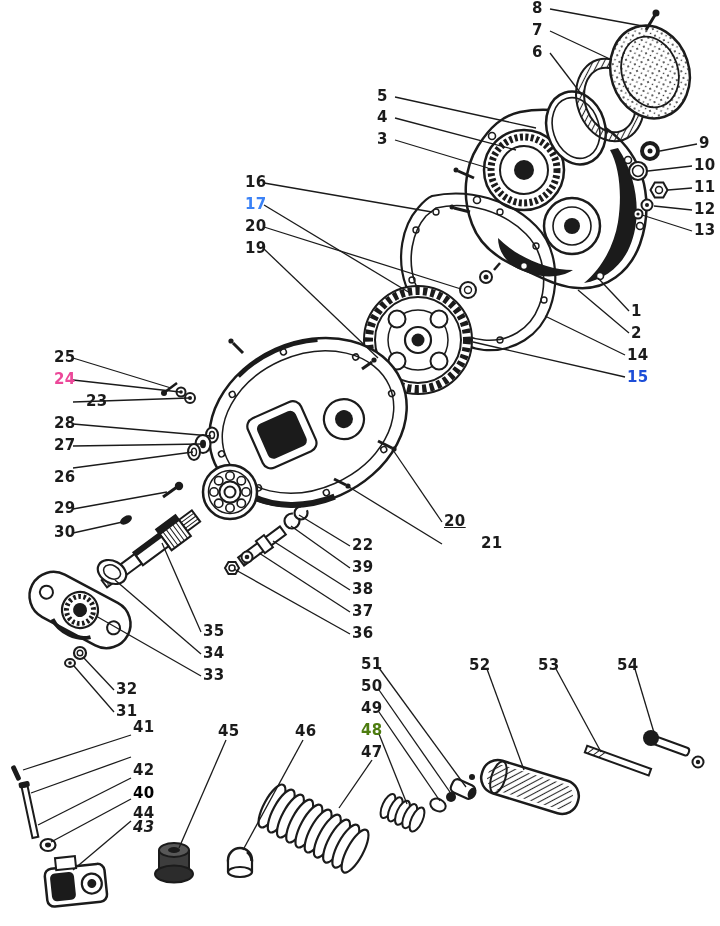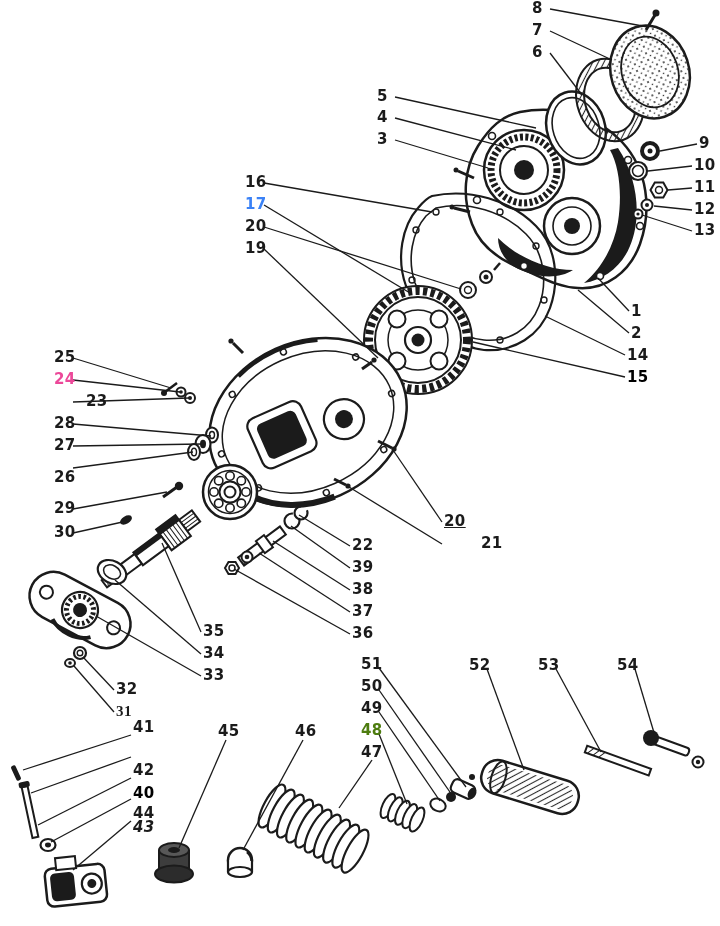--- a/index.html
+++ b/index.html
@@ -413,41 +413,41 @@
       <div class="part-label" style="left: 694px; top: 180px; color: rgb(27, 27, 27);">11</div>
       <div class="part-label" style="left: 694px; top: 202px; color: rgb(27, 27, 27);">12</div>
       <div class="part-label" style="left: 694px; top: 223px; color: rgb(27, 27, 27);">13</div>
       <div class="part-label" style="left: 245px; top: 175px; color: rgb(27, 27, 27);">16</div>
       <div class="part-label" style="left: 245px; top: 197px; color: #3b82f6;">17</div>
       <div class="part-label" style="left: 245px; top: 219px; color: rgb(27, 27, 27);">20</div>
       <div class="part-label" style="left: 245px; top: 241px; color: rgb(27, 27, 27);">19</div>
       <div class="part-label" style="left: 631px; top: 304px; color: rgb(27, 27, 27);">1</div>
       <div class="part-label" style="left: 631px; top: 326px; color: rgb(27, 27, 27);">2</div>
       <div class="part-label" style="left: 627px; top: 348px; color: rgb(27, 27, 27);">14</div>
-      <div class="part-label" style="left: 627px; top: 370px; color: #000000;">15</div>
+      <div class="part-label" style="left: 627px; top: 370px; color: #1d4ed8;">15</div>
       <div class="part-label" style="left: 54px; top: 350px; color: rgb(27, 27, 27);">25</div>
       <div class="part-label" style="left: 54px; top: 372px; color: #ec4899;">24</div>
       <div class="part-label" style="left: 54px; top: 394px; color: rgb(27, 27, 27); margin-left: 32px;">23</div>
       <div class="part-label" style="left: 54px; top: 416px; color: rgb(27, 27, 27);">28</div>
       <div class="part-label" style="left: 54px; top: 438px; color: rgb(27, 27, 27);">27</div>
       <div class="part-label" style="left: 54px; top: 460px; color: rgb(27, 27, 27); margin-top: 10px;">26</div>
       <div class="part-label" style="left: 54px; top: 501px; color: rgb(27, 27, 27);">29</div>
       <div class="part-label" style="left: 54px; top: 525px; color: rgb(27, 27, 27);">30</div>
       <div class="part-label" style="left: 444px; top: 514px; color: rgb(27, 27, 27); text-decoration: underline;">20</div>
       <div class="part-label" style="left: 444px; top: 536px; color: rgb(27, 27, 27); margin-left: 37px;">21</div>
       <div class="part-label" style="left: 352px; top: 538px; color: rgb(27, 27, 27);">22</div>
       <div class="part-label" style="left: 352px; top: 560px; color: rgb(27, 27, 27);">39</div>
       <div class="part-label" style="left: 352px; top: 582px; color: rgb(27, 27, 27);">38</div>
       <div class="part-label" style="left: 352px; top: 604px; color: rgb(27, 27, 27);">37</div>
       <div class="part-label" style="left: 352px; top: 626px; color: rgb(27, 27, 27);">36</div>
       <div class="part-label" style="left: 203px; top: 624px; color: rgb(27, 27, 27);">35</div>
       <div class="part-label" style="left: 203px; top: 646px; color: rgb(27, 27, 27);">34</div>
       <div class="part-label" style="left: 203px; top: 668px; color: rgb(27, 27, 27);">33</div>
       <div class="part-label" style="left: 116px; top: 682px; color: rgb(27, 27, 27);">32</div>
-      <div class="part-label" style="left: 116px; top: 704px; color: rgb(27, 27, 27); font-family: Liberation Serif, serif;">31</div>
+      <div class="part-label" style="left: 116px; top: 704px; color: rgb(27, 27, 27);">31</div>
       <div class="part-label" style="left: 361px; top: 657px; color: rgb(27, 27, 27);">51</div>
       <div class="part-label" style="left: 361px; top: 679px; color: rgb(27, 27, 27);">50</div>
       <div class="part-label" style="left: 361px; top: 701px; color: rgb(27, 27, 27);">49</div>
       <div class="part-label" style="left: 361px; top: 723px; color: #4d7c0f;">48</div>
       <div class="part-label" style="left: 361px; top: 745px; color: rgb(27, 27, 27);">47</div>
       <div class="part-label" style="left: 469px; top: 658px; color: rgb(27, 27, 27);">52</div>
       <div class="part-label" style="left: 538px; top: 658px; color: rgb(27, 27, 27);">53</div>
       <div class="part-label" style="left: 617px; top: 658px; color: rgb(27, 27, 27);">54</div>
       <div class="part-label" style="left: 133px; top: 720px; color: rgb(27, 27, 27);">41</div>
       <div class="part-label" style="left: 133px; top: 786px; color: #000000;">40</div>

